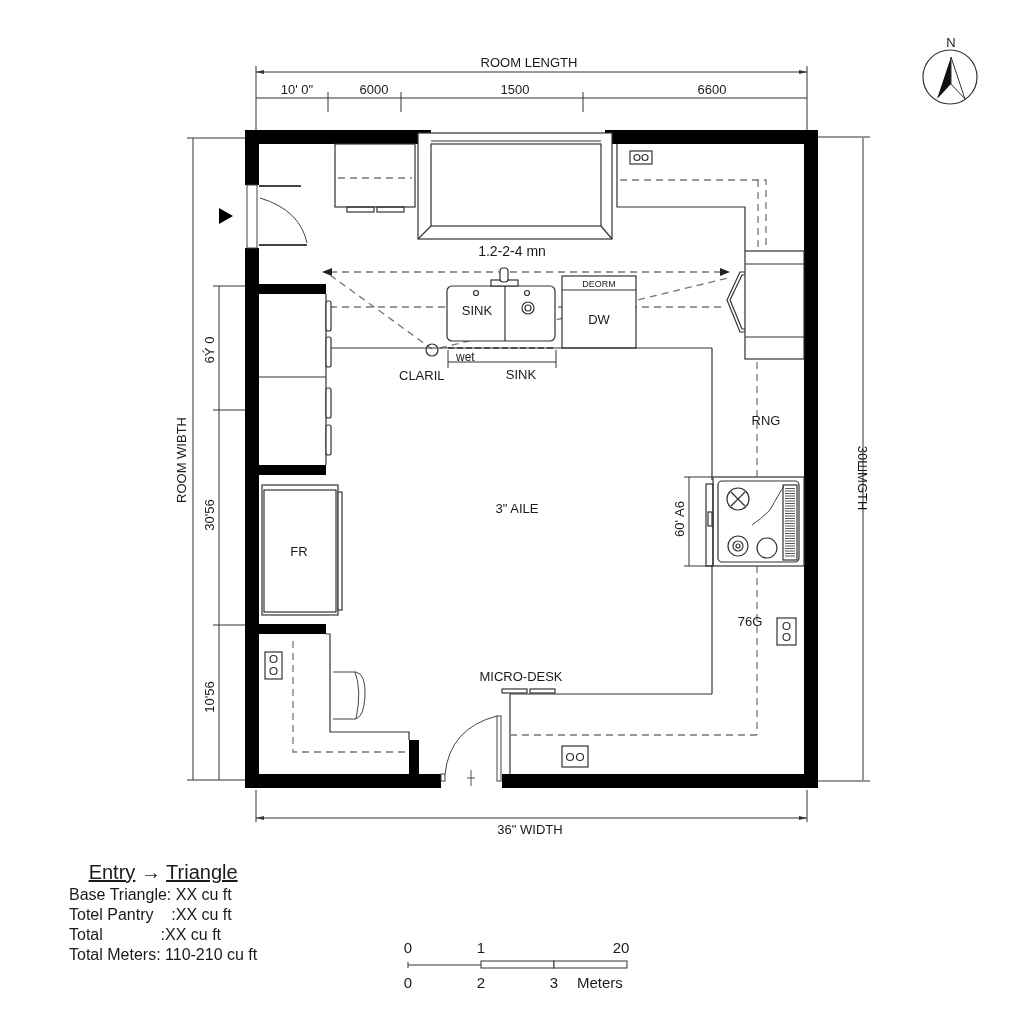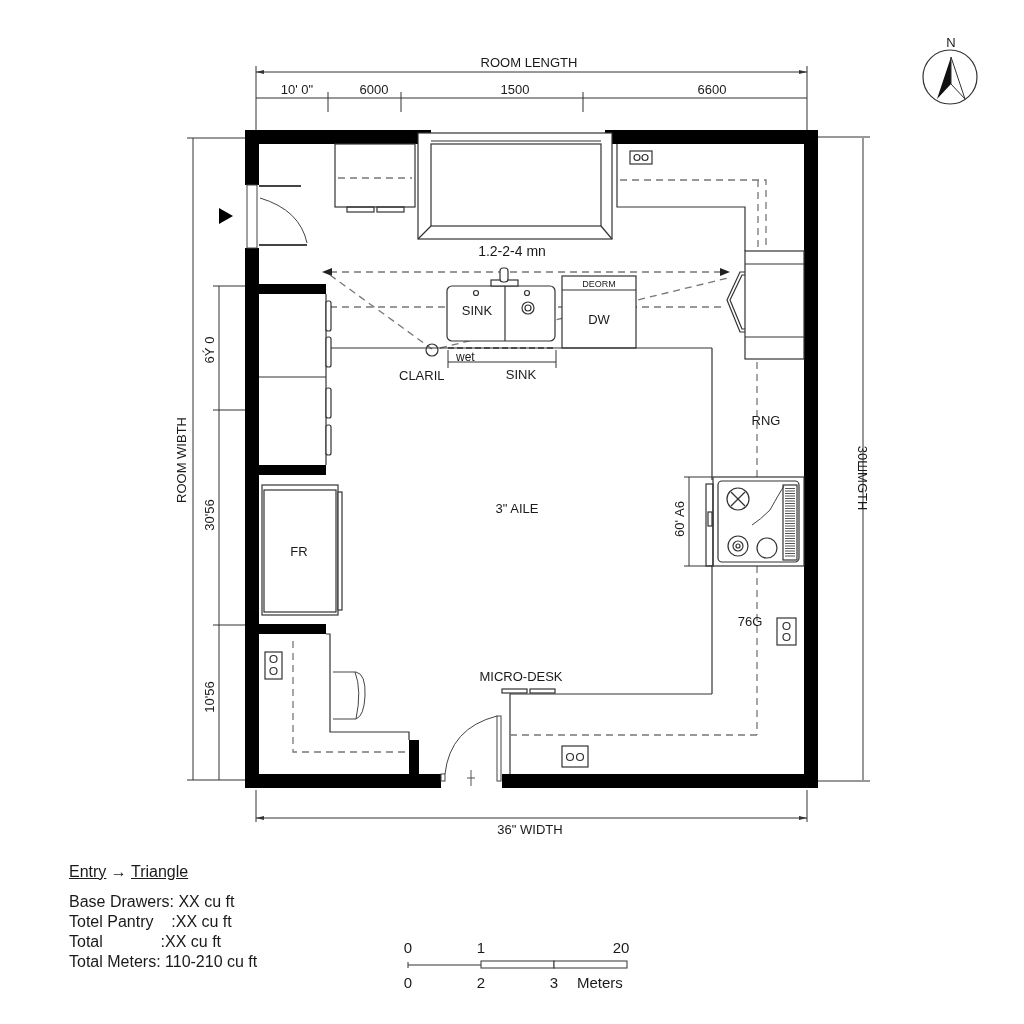--- a/index.html
+++ b/index.html
@@ -6,21 +6,21 @@
     body { width: 1024px; height: 1024px; position: relative; overflow: hidden;
            font-family: "Liberation Sans", "DejaVu Sans", sans-serif; color: #1a1a1a; }
     svg { position: absolute; left: 0; top: 0; }
     .lbl { font-family: "Liberation Sans", "DejaVu Sans", sans-serif; fill: #1a1a1a; }
     .wall { fill: #000; }
     .thin { fill: none; stroke: #333; stroke-width: 1.2; }
     .thin2 { fill: #fff; stroke: #333; stroke-width: 1.2; }
     .dash { fill: none; stroke: #777; stroke-width: 1.3; stroke-dasharray: 7 5; }
     .dim { fill: none; stroke: #333; stroke-width: 1; }
     .legend { position: absolute; left: 69px; top: 862px; font-size: 16px; line-height: 20px; color: #1a1a1a; }
-    .legend .title { font-size: 16px; margin-bottom: 10px; }
+    .legend .title { font-size: 20px; margin-bottom: 3px; text-align: center; }
     .legend .title span.u { text-decoration: underline; }
     .legend .row { display: flex; white-space: pre; }
   </style>
 </head>
 <body>
 
 <svg width="1024" height="1024" viewBox="0 0 1024 1024">
 
   <g>
     <line class="dim" x1="256" y1="66" x2="256" y2="130"></line>
@@ -267,21 +267,21 @@
   </g>
 </svg>
 
 <div class="legend">
   <div class="title">
     <span class="u">Entry</span>
     <span>→</span>
     <span class="u">Triangle</span>
   </div>
   <div class="row">
-    <span>Base Drawers</span><span>: </span><span>XX cu ft</span>
+    <span>Base Triangle</span><span>: </span><span>XX cu ft</span>
   </div>
   <div class="row">
     <span>Totel Pantry  </span><span>  :</span><span>XX cu ft</span>
   </div>
   <div class="row">
     <span>Total        </span><span>     :</span><span>XX cu ft</span>
   </div>
   <div class="row">
     <span>Total Meters</span><span>: </span><span>110-210 cu ft</span>
   </div>

